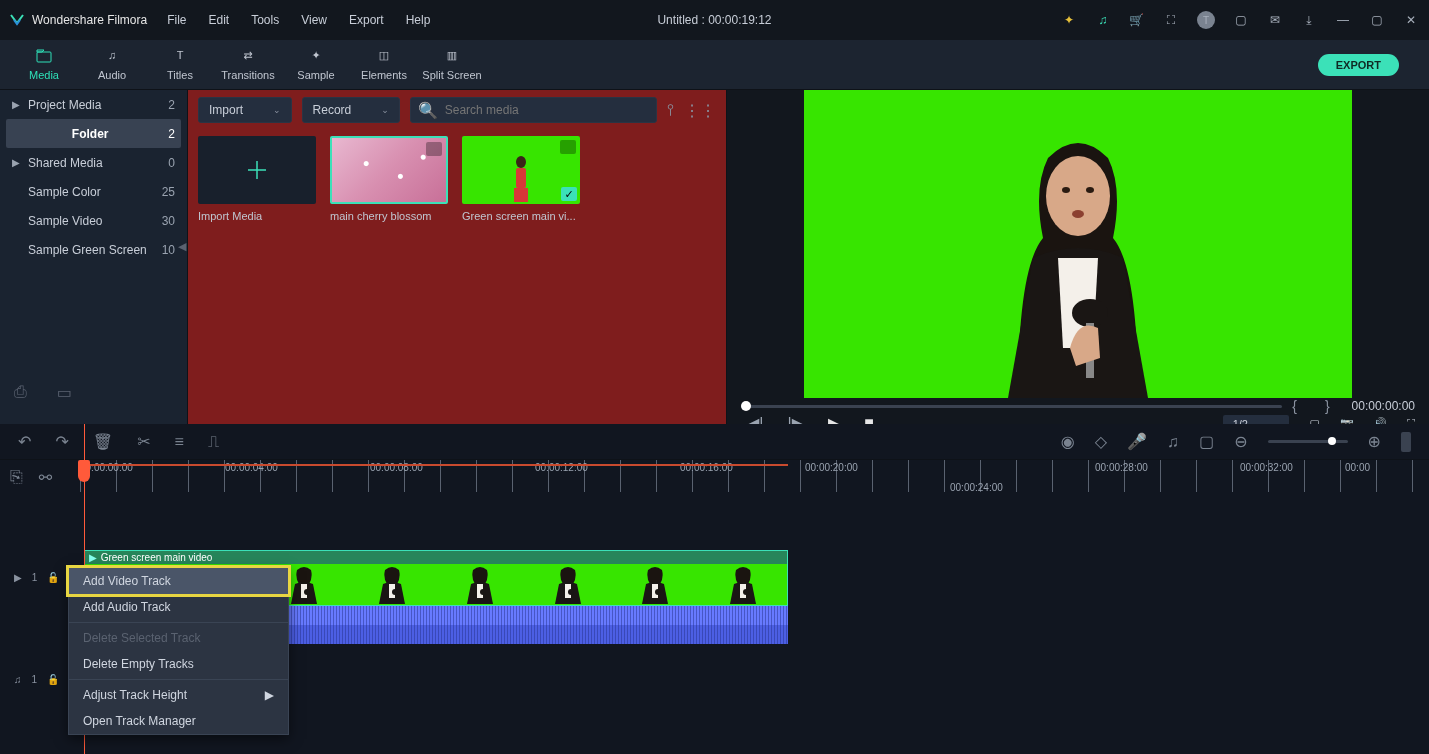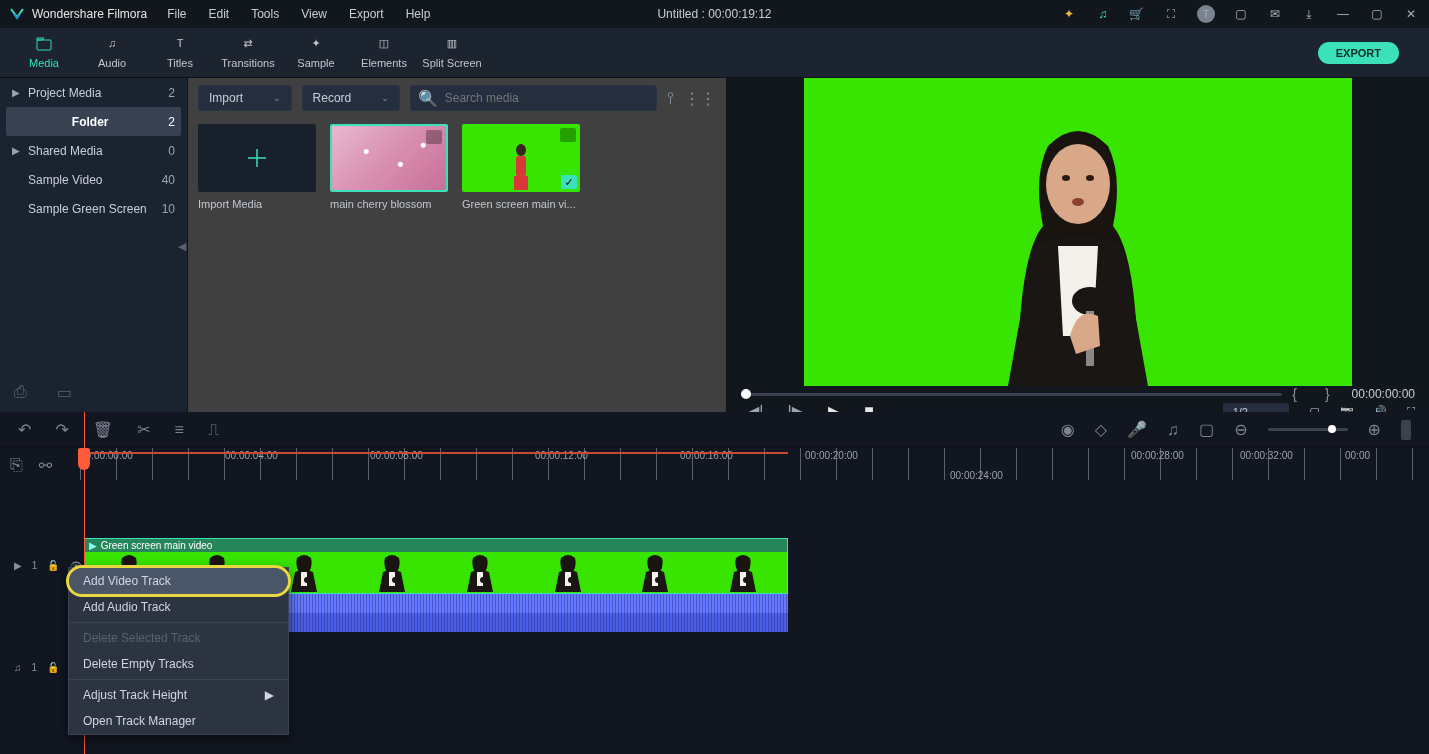--- a/index.html
+++ b/index.html
@@ -1,38 +1,38 @@
 <!DOCTYPE html>
 <html><head>
 <meta charset="utf-8">
 <style>
 * { margin: 0; padding: 0; box-sizing: border-box; font-family: "Segoe UI", Arial, sans-serif; }
 body { width: 1429px; height: 754px; background: #1a2029; color: #c8ced8; overflow: hidden; position: relative; }
-.titlebar { height: 28px; background: #12171e; display: flex; align-items: center; padding: 0 10px; font-size: 12px; }
+.titlebar { height: 40px; background: #12171e; display: flex; align-items: center; padding: 0 10px; font-size: 12px; }
 .app-logo { width: 14px; height: 14px; margin-right: 8px; display: flex; align-items: center; }
 .app-name { color: #e6e6e6; margin-right: 20px; }
 .menu { display: flex; gap: 22px; }
 .menu span { cursor: pointer; color: #c8ced8; }
 .title-center { position: absolute; left: 50%; transform: translateX(-50%); color: #c8ced8; }
 .title-icons { margin-left: auto; display: flex; gap: 18px; align-items: center; }
 .title-icons span { width: 16px; height: 16px; display: flex; align-items: center; justify-content: center; cursor: pointer; color: #a8b0bc; }
 .tabbar { height: 50px; background: #1c2430; display: flex; align-items: center; padding: 0 10px; border-bottom: 1px solid #0e1218; }
 .tab { width: 68px; text-align: center; cursor: pointer; font-size: 11px; color: #c0c6d0; }
 .tab.active { color: #2ee0b8; }
 .tab .ticon { height: 18px; display: flex; justify-content: center; margin-bottom: 2px; }
 .export-btn { margin-left: auto; margin-right: 20px; background: #3be1b8; color: #0f2a24; font-weight: 700; font-size: 11px; padding: 5px 18px; border-radius: 14px; border: none; cursor: pointer; }
 .main { display: flex; height: 334px; }
 .sidebar { width: 188px; background: #1a2330; border-right: 1px solid #0e1218; font-size: 12px; }
 .srow { height: 29px; display: flex; align-items: center; padding: 0 12px 0 12px; cursor: pointer; }
 .srow.selected { background: #384252; color: #fff; border-radius: 2px; margin: 0 6px; padding: 0 6px; }
 .srow .arrow { width: 16px; color: #9aa3b0; font-size: 10px; }
 .srow .label { flex: 1; }
 .srow .count { color: #9aa3b0; }
 .sidebar-bottom { position: absolute; bottom: 352px; left: 14px; display: flex; gap: 30px; color: #5a6270; }
-.media-panel { flex: 1; background: #404040; border-right: 1px solid #0e1218; padding: 0 10px; }
+.media-panel { flex: 1; background: #7f1d1d; border-right: 1px solid #0e1218; padding: 0 10px; }
 .media-top { height: 40px; display: flex; gap: 10px; align-items: center; }
 .dropdown { background: #242e3e; border: 1px solid #2a3444; height: 26px; border-radius: 3px; padding: 0 10px; font-size: 12px; display: flex; align-items: center; gap: 30px; cursor: pointer; }
 .dropdown .chev { font-size: 9px; color: #8a92a0; }
 .search-box { background: #242e3e; border: 1px solid #2a3444; height: 26px; border-radius: 3px; display: flex; align-items: center; padding: 0 8px; flex: 1; gap: 6px; }
 .search-box input { background: transparent; border: none; color: #c8ced8; font-size: 12px; outline: none; width: 100%; }
 .media-icons { display: flex; gap: 10px; color: #8a92a0; }
 .thumbs { display: flex; gap: 14px; padding: 6px 0; }
 .thumbcol { width: 118px; }
 .thumb { width: 118px; height: 68px; border-radius: 2px; position: relative; cursor: pointer; overflow: hidden; }
 .thumb.import { background: #18202c; display: flex; align-items: center; justify-content: center; }
@@ -66,21 +66,21 @@
 .redline { position: absolute; top: 40px; height: 2px; left: 84px; width: 704px; background: #c94a2e; }
 .track-head { width: 80px; display: flex; gap: 10px; padding-left: 14px; color: #8a92a0; font-size: 10px; align-items: center; }
 .clip { position: absolute; left: 84px; top: 126px; width: 704px; height: 56px; background: #37e500; border: 1px solid #3be1b8; overflow: hidden; }
 .clip-header { background: #27855a; color: #fff; font-size: 10px; padding: 1px 4px; display: flex; align-items: center; gap: 4px; }
 .clip-thumbs { height: 40px; display: flex; }
 .clip-thumbs div { flex: 1; background: #37e500; display: flex; align-items: flex-end; justify-content: center; }
 .audio-clip { position: absolute; left: 84px; top: 182px; width: 704px; height: 38px; background: #5a6fff; }
 .audio-wave { width: 100%; height: 100%; background: linear-gradient(180deg, #6a7dff 50%, #4a5de0 50%); opacity: 0.85; }
 .audio-wave::after { content: ''; display: block; width: 100%; height: 100%; background: repeating-linear-gradient(90deg, rgba(30,40,120,0.5) 0 1px, transparent 1px 3px); }
 .context-menu { position: absolute; left: 68px; top: 567px; width: 221px; background: #2c3442; border: 1px solid #3a4454; box-shadow: 0 4px 12px rgba(0,0,0,0.5); font-size: 12px; z-index: 50; }
-.cm-item { padding: 6px 14px; cursor: pointer; color: #d0d6e0; display: flex; justify-content: space-between; border-radius: 13px; }
+.cm-item { padding: 6px 14px; cursor: pointer; color: #d0d6e0; display: flex; justify-content: space-between; }
 .cm-item.highlight { background: #4a5568; outline: 3px solid #e8d642; }
 .cm-item.disabled { color: #5a6270; cursor: default; }
 .cm-sep { height: 1px; background: #3a4454; margin: 2px 0; }
 .sb-collapse { position: absolute; left: 178px; top: 240px; color: #5a6270; font-size: 11px; cursor: pointer; }
 svg { display: block; }
 </style>
 </head>
 <body>
 
 <div class="titlebar">
@@ -164,22 +164,27 @@
       <span class="label" style="text-align:center;font-weight:600">Folder</span>
       <span class="count" style="color:#fff">2</span>
     </div>
     <div class="srow">
       <span class="arrow">▶</span>
       <span class="label">Shared Media</span>
       <span class="count">0</span>
     </div>
     <div class="srow">
       <span class="arrow"></span>
+      <span class="label">Sample Color</span>
+      <span class="count">25</span>
+    </div>
+    <div class="srow">
+      <span class="arrow"></span>
       <span class="label">Sample Video</span>
-      <span class="count">40</span>
+      <span class="count">30</span>
     </div>
     <div class="srow">
       <span class="arrow"></span>
       <span class="label">Sample Green Screen</span>
       <span class="count">10</span>
     </div>
   </div>
   <span class="sb-collapse">◀</span>
 
   <div class="media-panel">
@@ -313,21 +318,21 @@
   <div class="tl-ruler">
     <div class="ruler-ticks"></div>
     <div class="ruler-labels" id="ruler-labels">
         <span style="left: 0px;">00:00:00:00</span>
         <span style="left: 145px;">00:00:04:00</span>
         <span style="left: 290px;">00:00:08:00</span>
         <span style="left: 455px;">00:00:12:00</span>
         <span style="left: 600px;">00:00:16:00</span>
         <span style="left: 725px;">00:00:20:00</span>
         <span style="left: 870px; margin-top: 20px;">00:00:24:00</span>
-        <span style="left: 1015px; margin-left: 36px;">00:00:28:00</span>
+        <span style="left: 1015px;">00:00:28:00</span>
         <span style="left: 1160px;">00:00:32:00</span>
         <span style="left: 1265px;">00:00</span>
       </div>
   </div>
   <div class="redline"></div>
   <div class="playhead">
       <div class="playhead-grip"></div>
     </div>
 
   <div class="clip">

